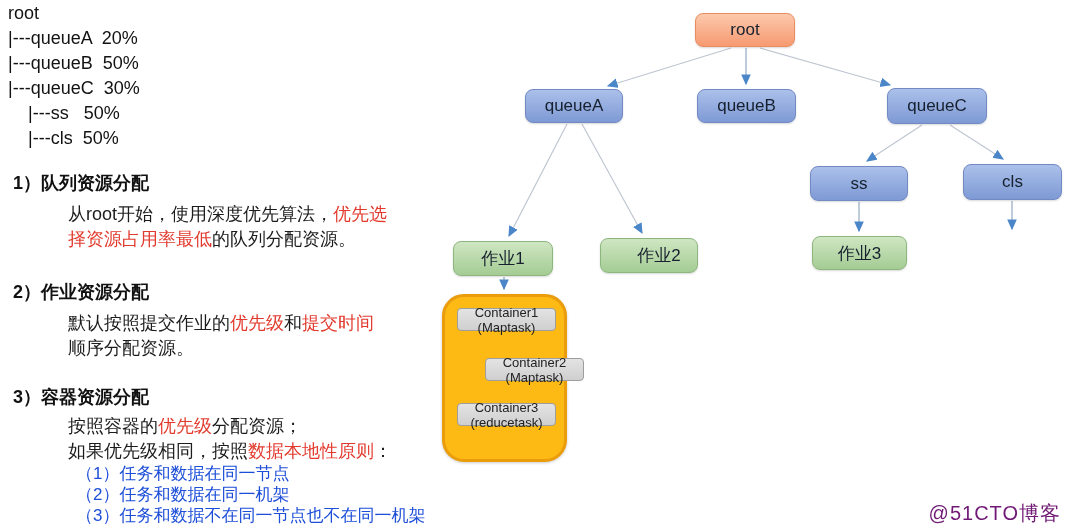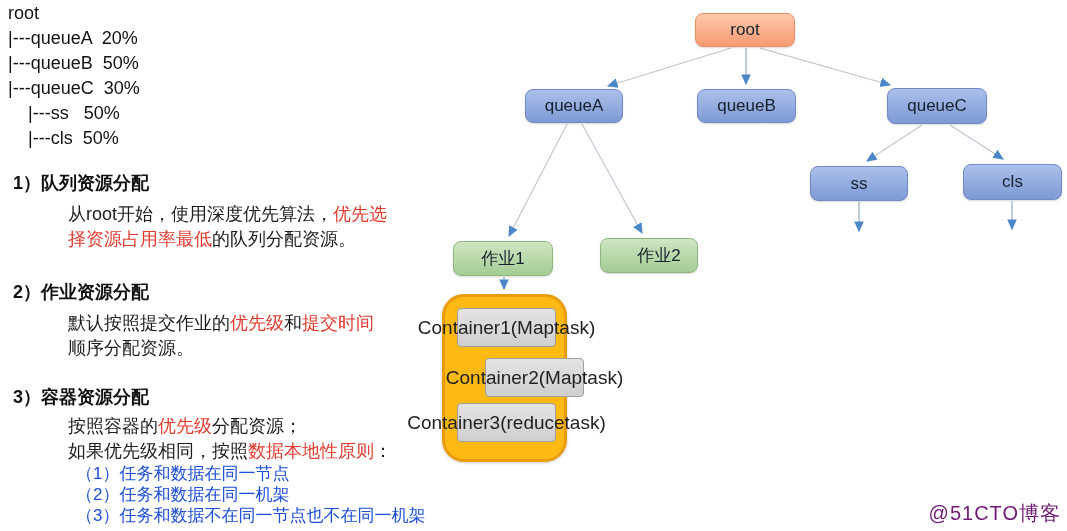--- a/index.html
+++ b/index.html
@@ -19,24 +19,24 @@
   
   .node { position:absolute; display:flex; align-items:center; justify-content:center;
           border-radius:8px; font-size:17px; color:#16202e;
           box-shadow:0 1px 2px rgba(0,0,0,0.15); }
   .node-root { background:linear-gradient(#fcc9ac,#f69a71); border:1px solid #e98d61; }
   .node-blue { background:linear-gradient(#abc0ea,#7e9ad5); border:1px solid #7289c4; }
   .node-green{ background:linear-gradient(#cfe6c2,#a4cc94); border:1px solid #8db57e; }
   .container-wrap { position:absolute; left:442px; top:294px; width:125px; height:168px;
           background:#fdb914; border:3px solid #ea9c0a; border-radius:22px;
           box-shadow:0 1px 3px rgba(0,0,0,0.2); }
-  .gray-box { position:absolute; left:12px; width:99px; height:39px;
+  .gray-box { position:absolute; left:12px; width:99px; height:23px;
           background:linear-gradient(#e3e3e3,#cfcfcf); border:1px solid #9e9e9e;
-          border-radius:4px; display:flex; flex-direction:row; align-items:center;
-          justify-content:center; font-size:19px; line-height:15px; color:#222; }
+          border-radius:4px; display:flex; flex-direction:column; align-items:center;
+          justify-content:center; font-size:13px; line-height:15px; color:#222; }
   svg.edges { position:absolute; left:0; top:0; width:1067px; height:531px; }
   .edge { stroke:#bfc6d1; stroke-width:1.2; }
   .edge-v { stroke:#93a9c0; stroke-width:1.2; }
 
   
   .watermark { position:absolute; right:6px; bottom:4px; font-size:20px; color:#701a75;
                letter-spacing:1px; }
 </style>
 </head>
 <body>
@@ -84,20 +84,21 @@
   </svg>
 
   <div class="node node-root" style="left:695px; top:13px; width:100px; height:34px;">root</div>
   <div class="node node-blue" style="left:525px; top:89px; width:98px; height:34px;">queueA</div>
   <div class="node node-blue" style="left:697px; top:89px; width:99px; height:34px;">queueB</div>
   <div class="node node-blue" style="left:887px; top:88px; width:100px; height:36px;">queueC</div>
   <div class="node node-blue" style="left:810px; top:166px; width:98px; height:35px;">ss</div>
   <div class="node node-blue" style="left:963px; top:164px; width:99px; height:36px;">cls</div>
   <div class="node node-green" style="left:453px; top:241px; width:100px; height:35px;">作业1</div>
   <div class="node node-green" style="left:600px; top:238px; width:98px; height:35px;padding-left:20px;">作业2</div>
+  <div class="node node-green" style="left:812px; top:236px; width:95px; height:34px;">作业3</div>
 
   <div class="container-wrap">
     <div class="gray-box" style="top:11px;">
       <span>Container1</span>
       <span>(Maptask)</span>
     </div>
     <div class="gray-box" style="top:61px;margin-left:28px;">
       <span>Container2</span>
       <span>(Maptask)</span>
     </div>

